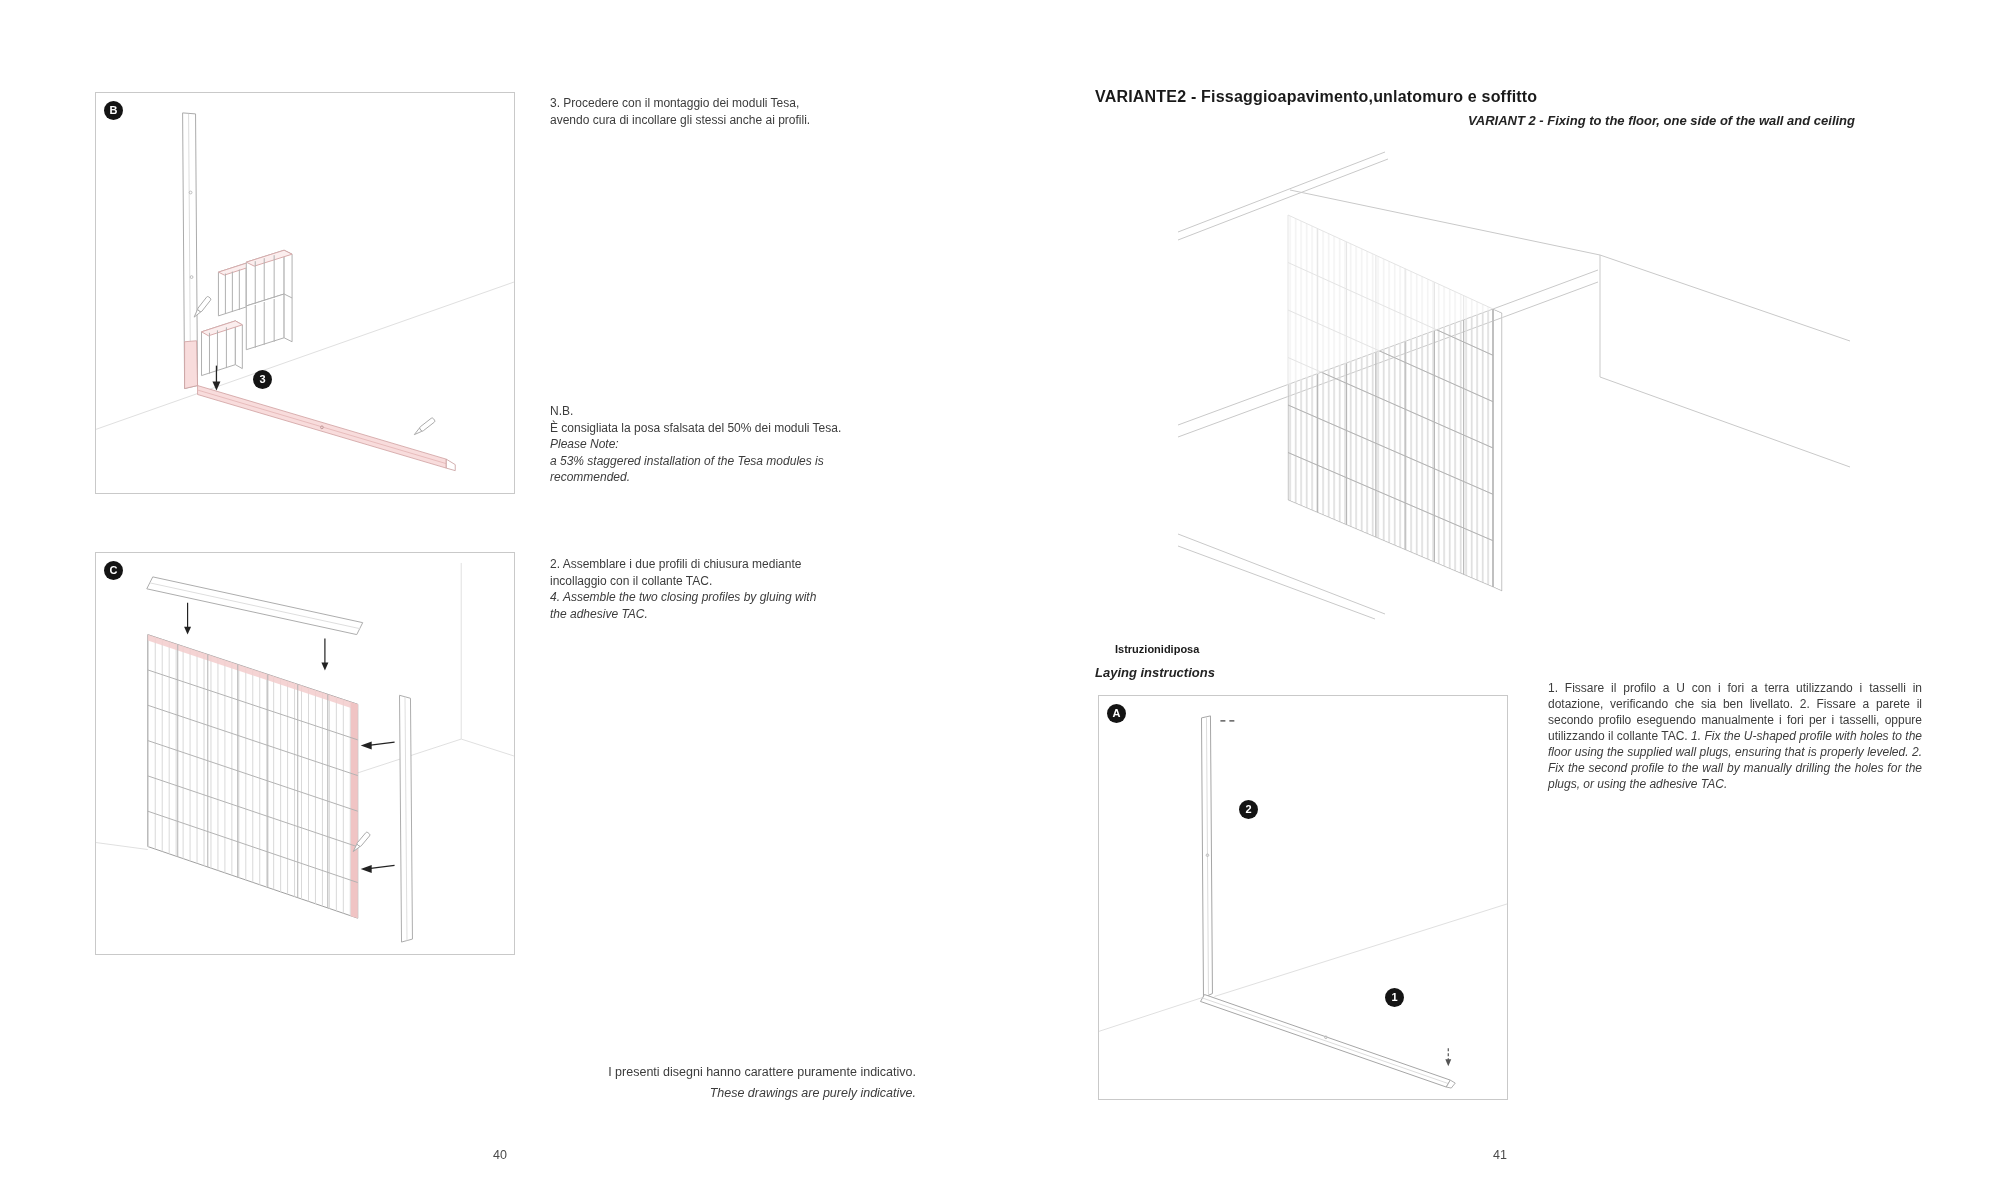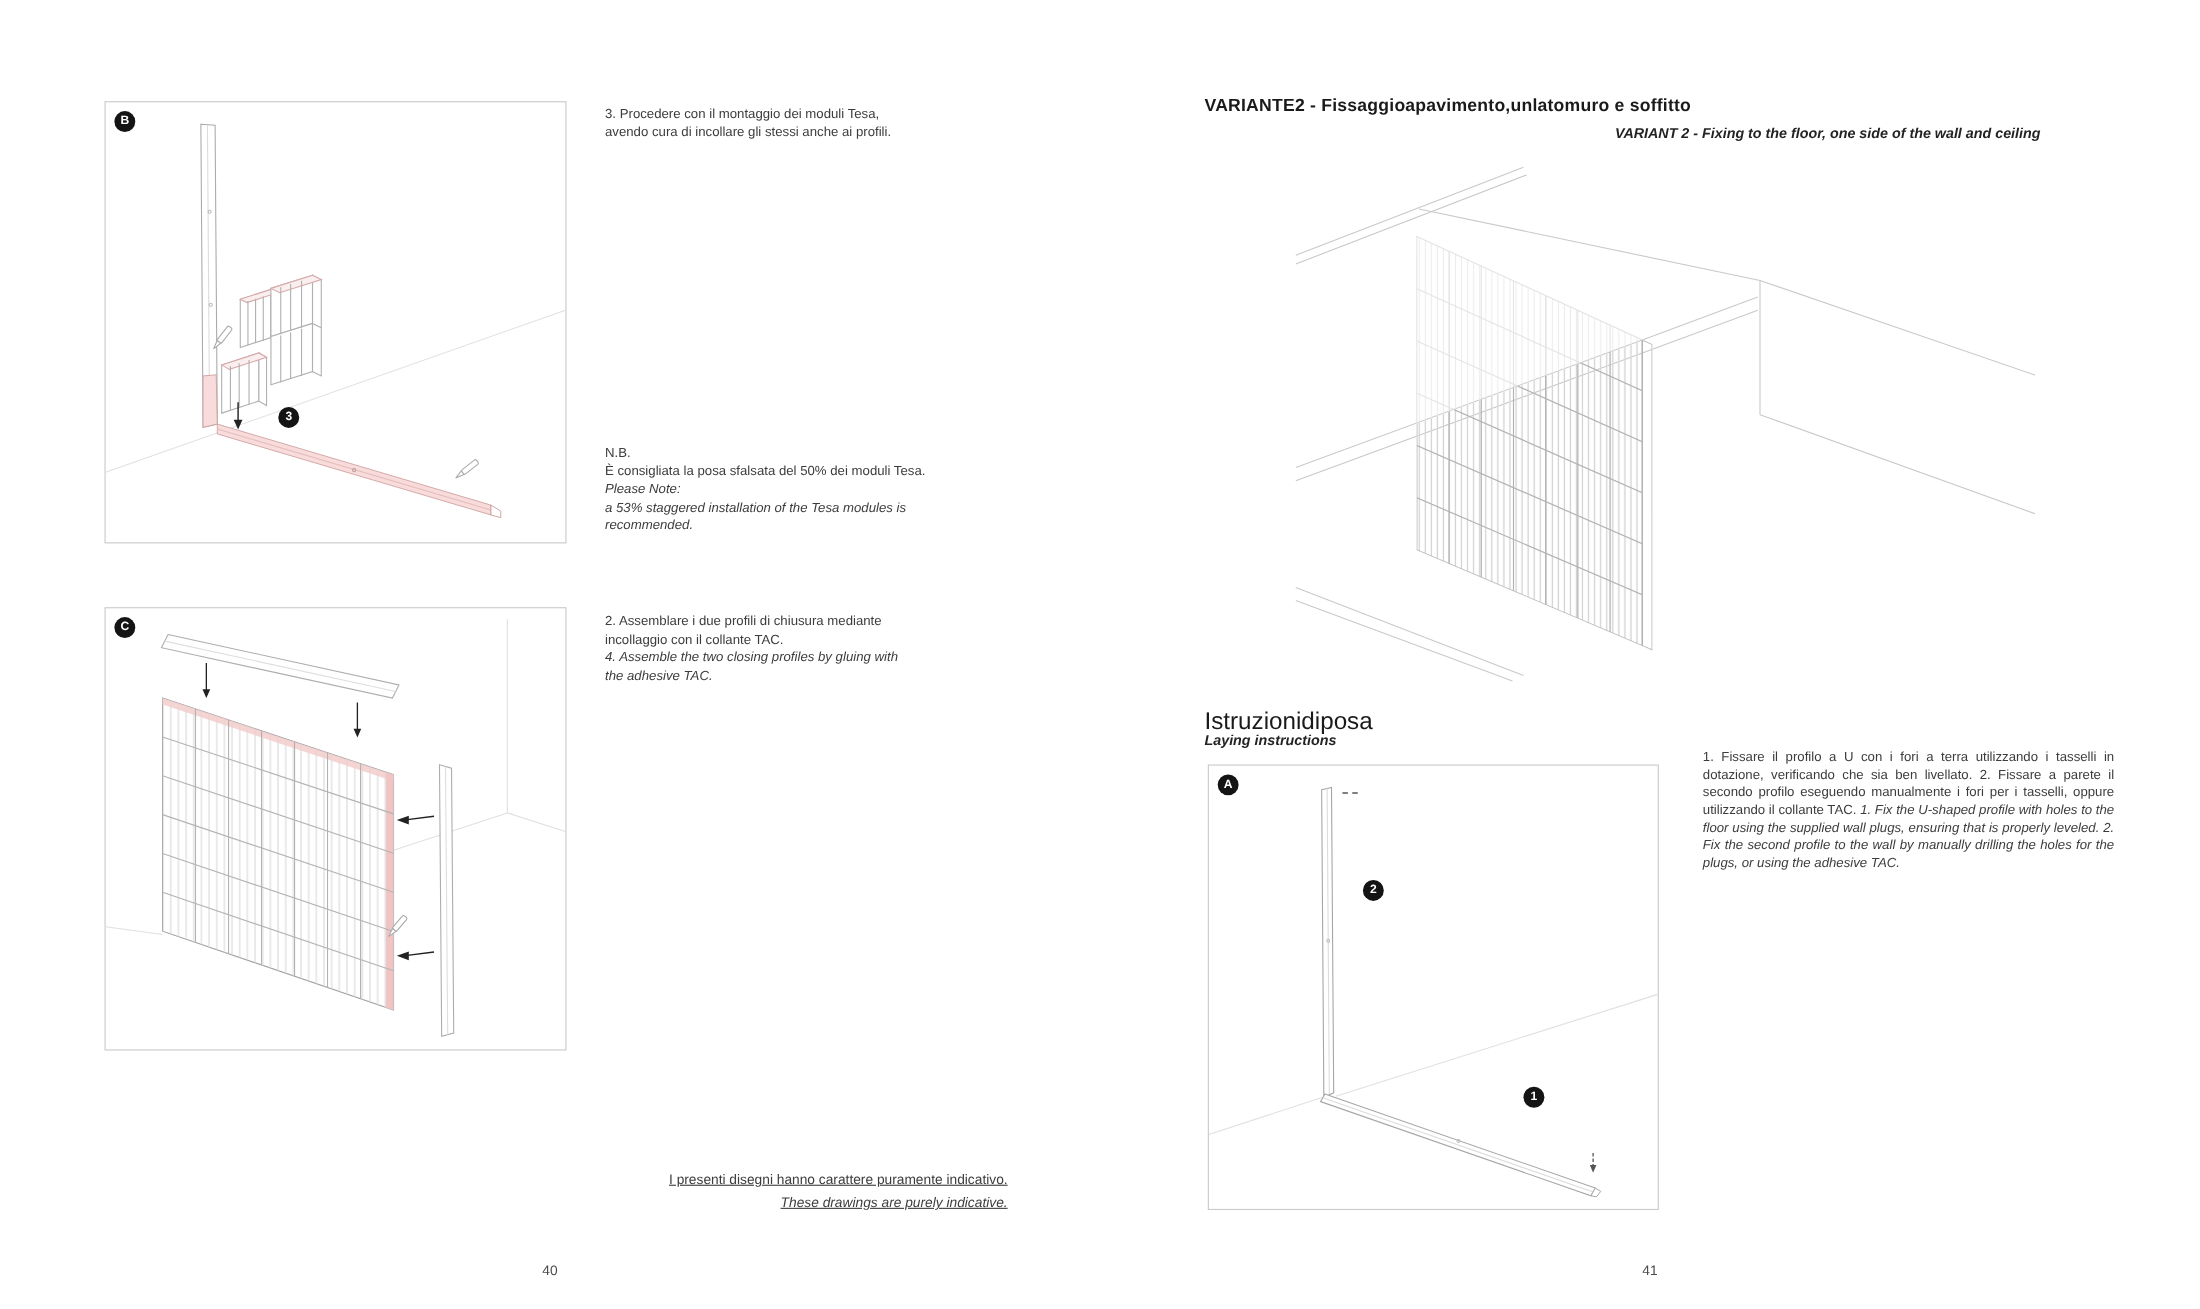--- a/index.html
+++ b/index.html
@@ -19,21 +19,21 @@
   .badge{
     position:absolute;width:19px;height:19px;border-radius:50%;
     background:var(--badge);color:#fff;font-weight:bold;font-size:11px;
     display:flex;align-items:center;justify-content:center;line-height:1;
   }
   .body-text{font-size:12px;line-height:16.5px;}
   .pre{white-space:pre-line;display:block;}
   .em{font-style:italic;}
   .title{font-size:16px;font-weight:bold;color:var(--title);letter-spacing:.2px;}
   .subtitle{font-size:13px;font-weight:bold;font-style:italic;color:#232323;}
-  .section-title{font-size:22px;font-weight:normal;color:var(--title);}
+  .section-title{font-size:11px;font-weight:bold;color:var(--title);margin-left:20px;}
   .note-block{font-size:12.5px;line-height:21px;text-align:right;}
   .page-num{font-size:12.5px;color:#4a4a4a;text-align:center;}
   .just{text-align:justify;}
   svg line,svg polygon,svg polyline,svg circle,svg rect{vector-effect:non-scaling-stroke;}
 </style>
 </head>
 <body>
 
 <div class="figure-box" style="left:95px;top:92px;width:420px;height:402px;">
   <svg viewBox="0 0 420 402">
@@ -192,21 +192,21 @@
   <div class="badge" style="left:8px;top:8px;">C</div>
 </div>
 
 <div class="abs body-text" style="left:550px;top:556px;width:360px;">
   <span class="pre">2. Assemblare i due profili di chiusura mediante
 incollaggio con il collante TAC.</span>
   <span class="pre em">4. Assemble the two closing profiles by gluing with
 the adhesive TAC.</span>
 </div>
 
-<div class="abs note-block" style="left:548px;top:1062px;width:368px;text-decoration:underline;">
+<div class="abs note-block" style="left:548px;top:1062px;width:368px;">
   <span style="display:block;">I presenti disegni hanno carattere puramente indicativo.</span>
   <span class="em" style="display:block;">These drawings are purely indicative.</span>
 </div>
 
 <div class="abs page-num" style="left:470px;top:1148px;width:60px;">40</div>
 
 <div class="abs title" style="left:1095px;top:88px;width:760px;">VARIANTE2 - Fissaggioapavimento,unlatomuro e soffitto</div>
 <div class="abs subtitle" style="left:1095px;top:113px;width:760px;text-align:right;">VARIANT 2 - Fixing to the floor, one side of the wall and ceiling</div>
 
 <div class="abs" style="left:1150px;top:132px;width:700px;height:490px;">

